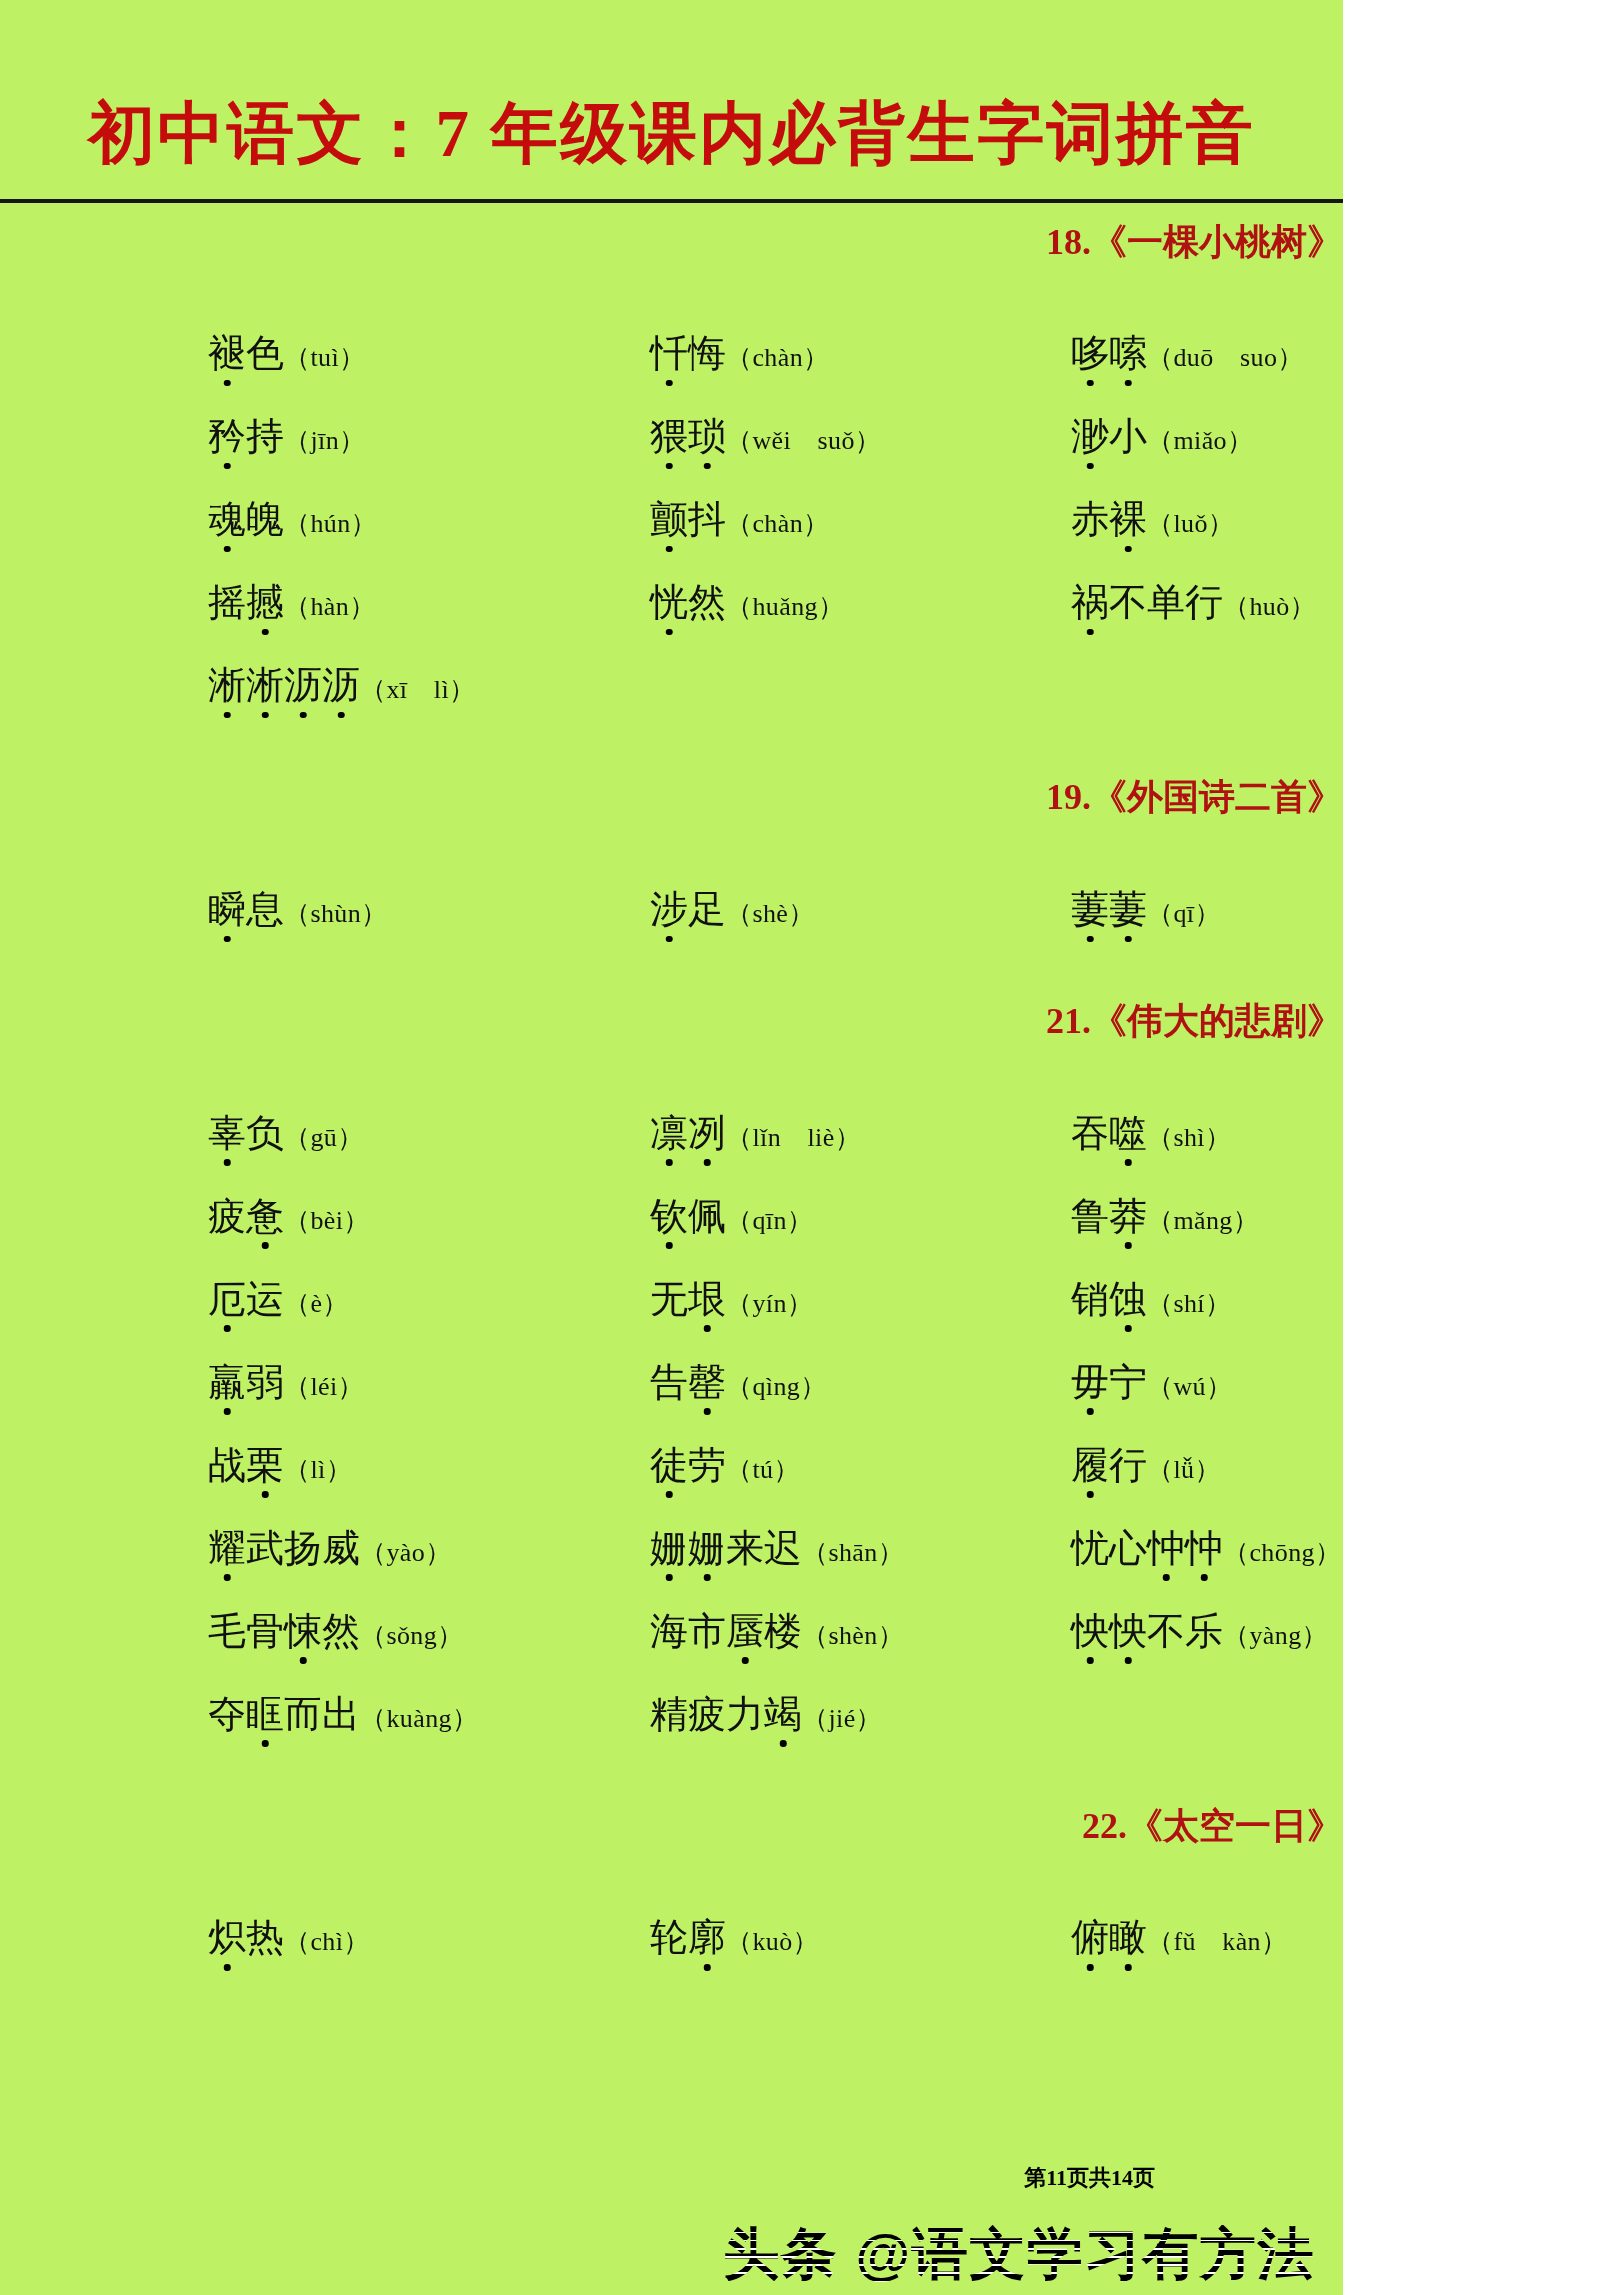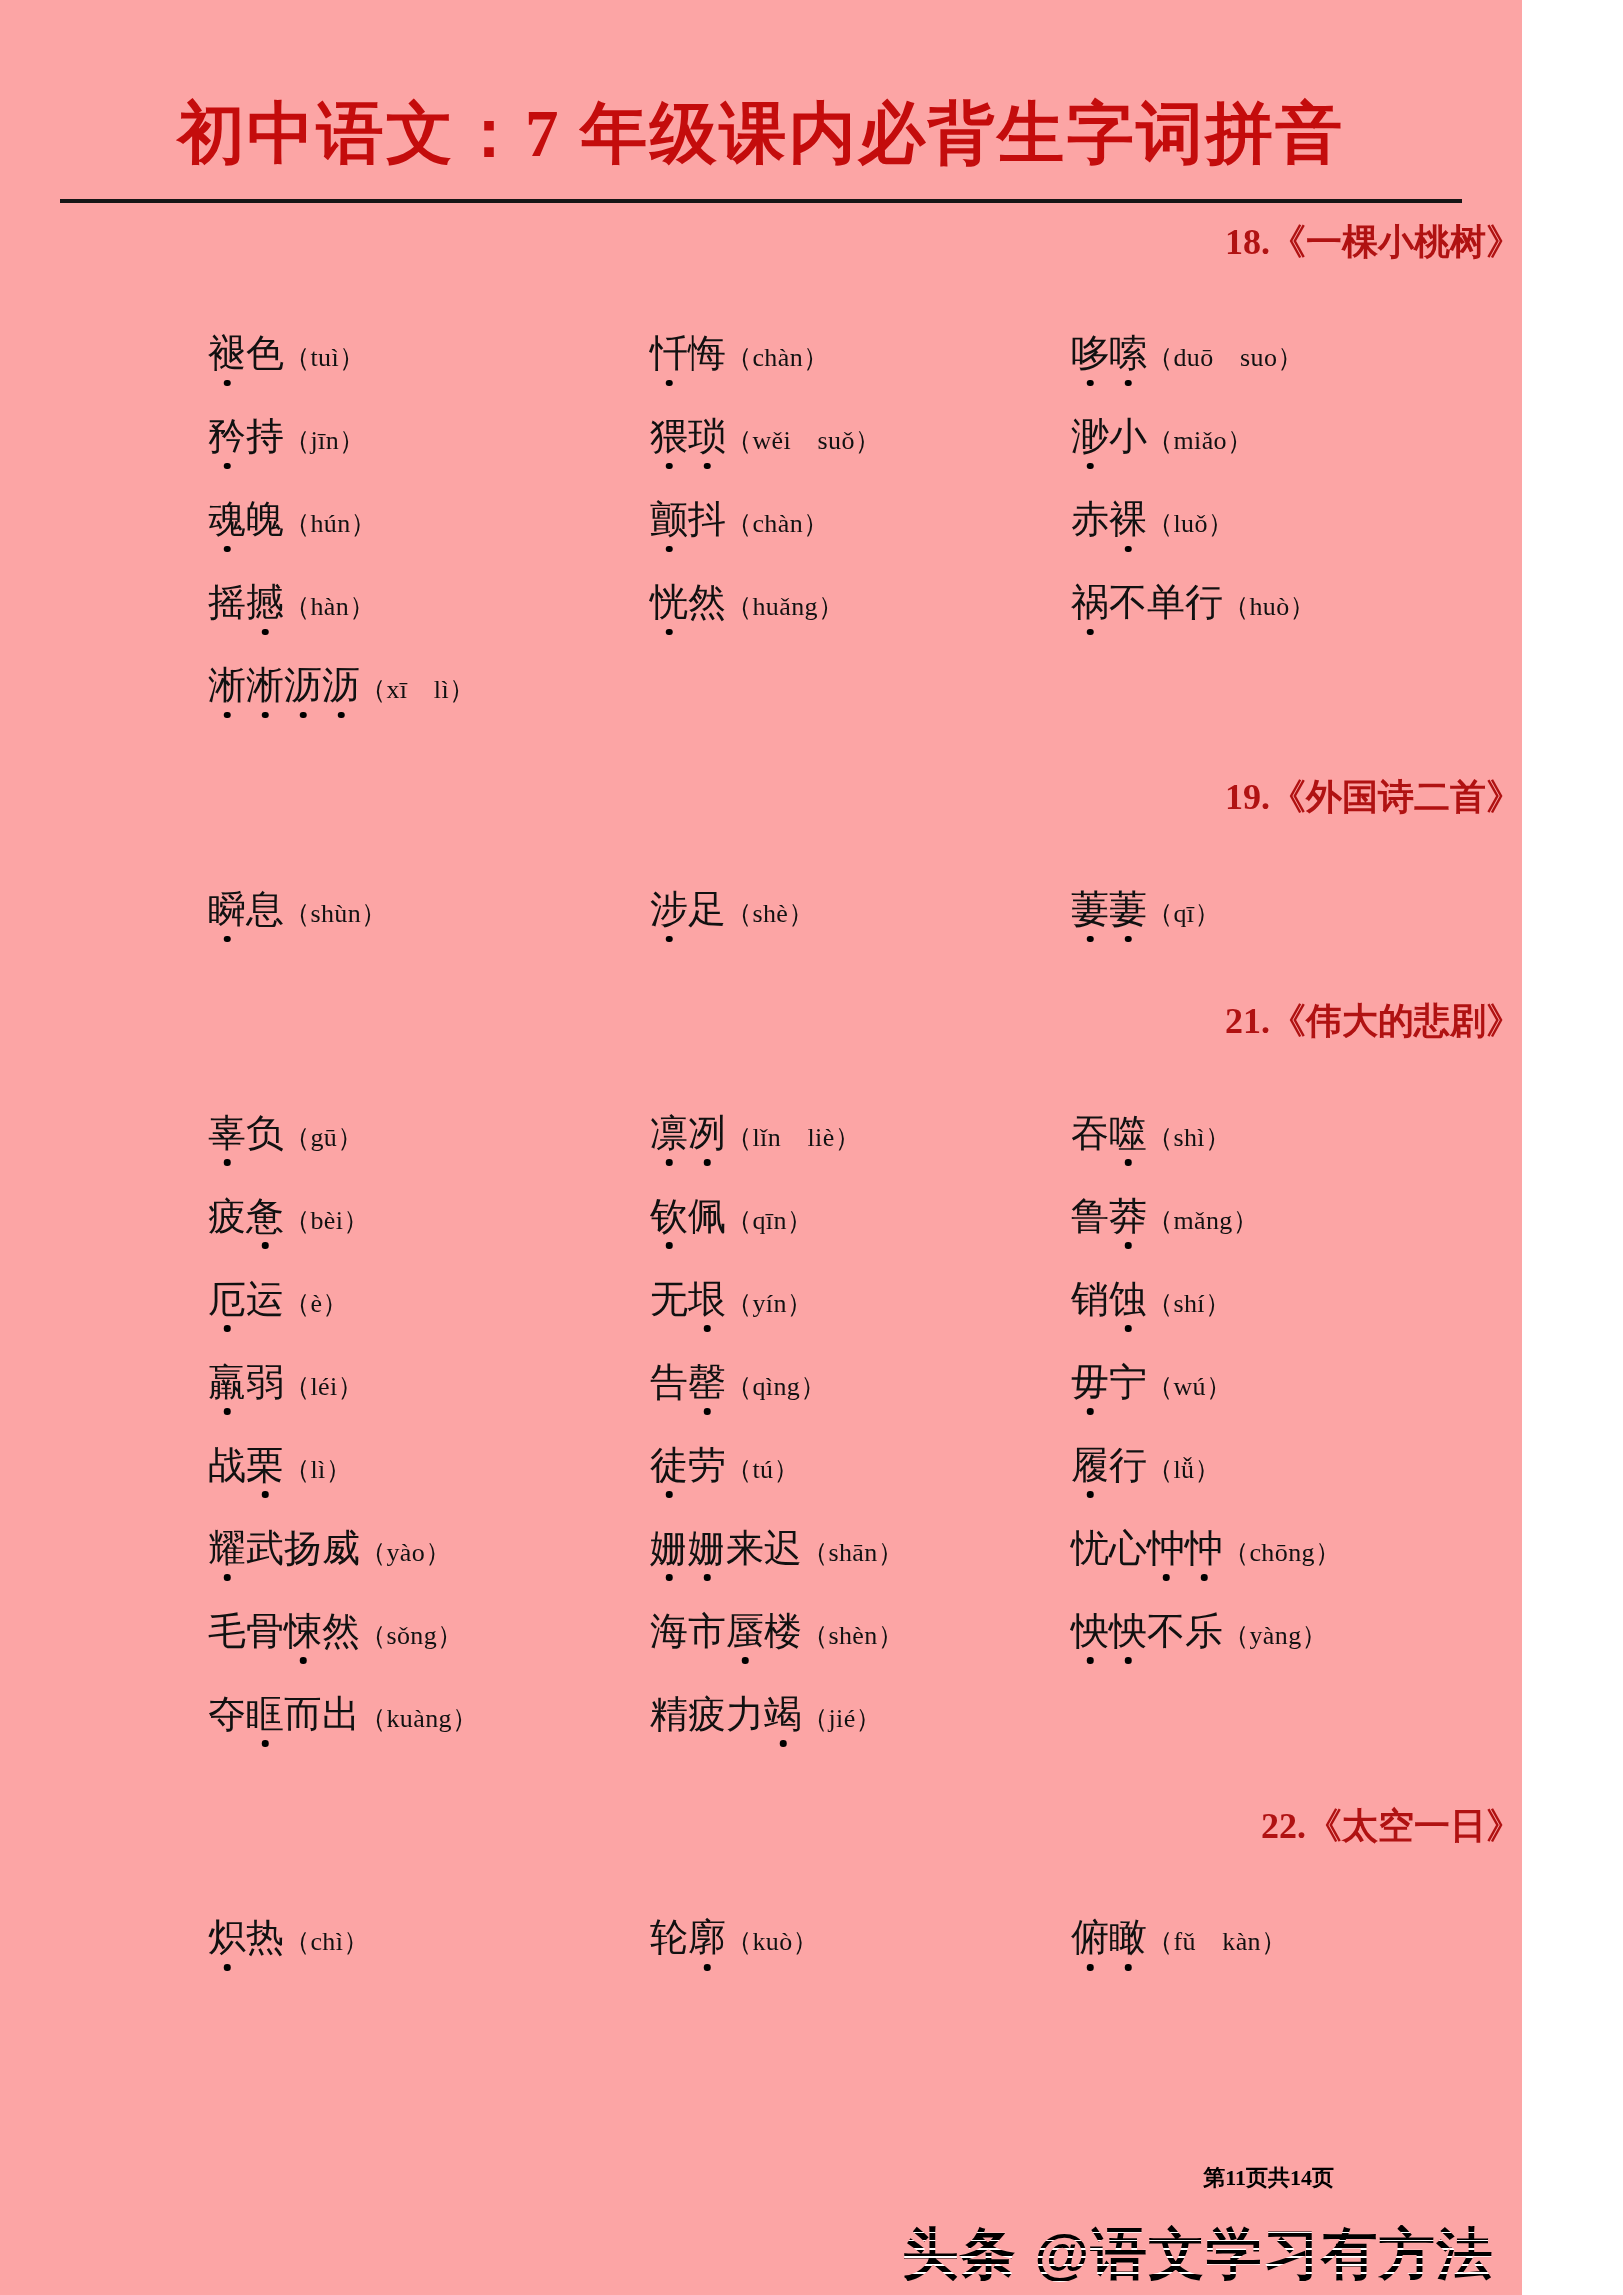--- a/index.html
+++ b/index.html
@@ -1,20 +1,20 @@
 <!DOCTYPE html>
 <html style="--title-red: #c40c0c; --section-red: #b01212;font-size:13px"><head>
 <meta charset="utf-8">
 <style>
   html, body { margin: 0; padding: 0; background: #ffffff; }
   .page {
     position: relative;
-    width: 1522px;
+    width: 1343px;
     height: 2295px;
-    background: #fca5a5;
+    background: #bef264;
     overflow: hidden;
     font-family: "Liberation Serif", "DejaVu Serif", serif;
     color: #111;
   }
   
   .doc-title {
     margin: 0;
     padding-top: 97px;
     text-align: center;
     font-size: 67px;

